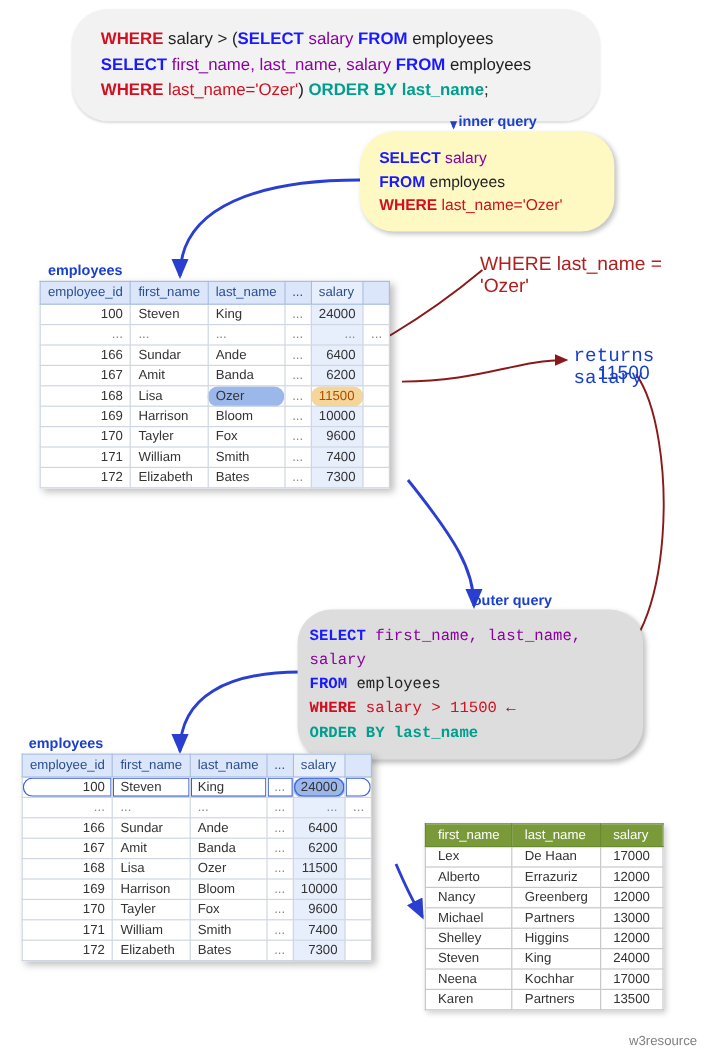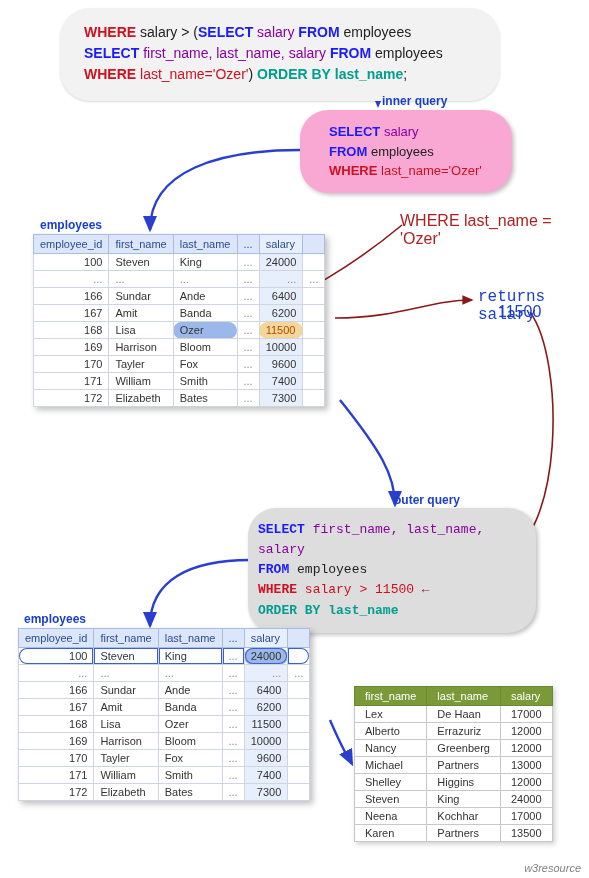--- a/index.html
+++ b/index.html
@@ -30,23 +30,23 @@
     padding: 14px 24px 16px 24px;
     font-size: 14px;
     line-height: 1.5;
     box-shadow: 0 1px 2px rgba(0,0,0,.15);
   }
 
   .innerbox {
     position: absolute;
     left: 300px; top: 110px;
     width: 212px;
-    background: #f9a8d4;
+    background: #fef9c3;
     border-radius: 28px;
-    padding: 12px 29px;
+    padding: 12px 16px;
     font-size: 13px;
     line-height: 1.5;
     box-shadow: 2px 2px 4px rgba(0,0,0,.25);
   }
   .outerbox {
     position: absolute;
     left: 248px; top: 508px;
     width: 288px;
     background: #ddd;
     border-radius: 28px;
@@ -125,21 +125,20 @@
     padding:2px 10px;
     background:#fff;
   }
   .result-table td.num{ text-align:right;}
 
   .footer {
     position:absolute;
     right:8px; bottom:4px;
     font-size:11px;
     color:#808080;
-    font-style: italic;
   }
 
   svg.arrows { position:absolute; left:0; top:0; pointer-events:none; }
 </style>
 </head>
 <body>
 
 <svg class="arrows" width="589" height="878">
   <defs>
     <marker id="ab" markerWidth="8" markerHeight="8" refX="6" refY="3" orient="auto">

